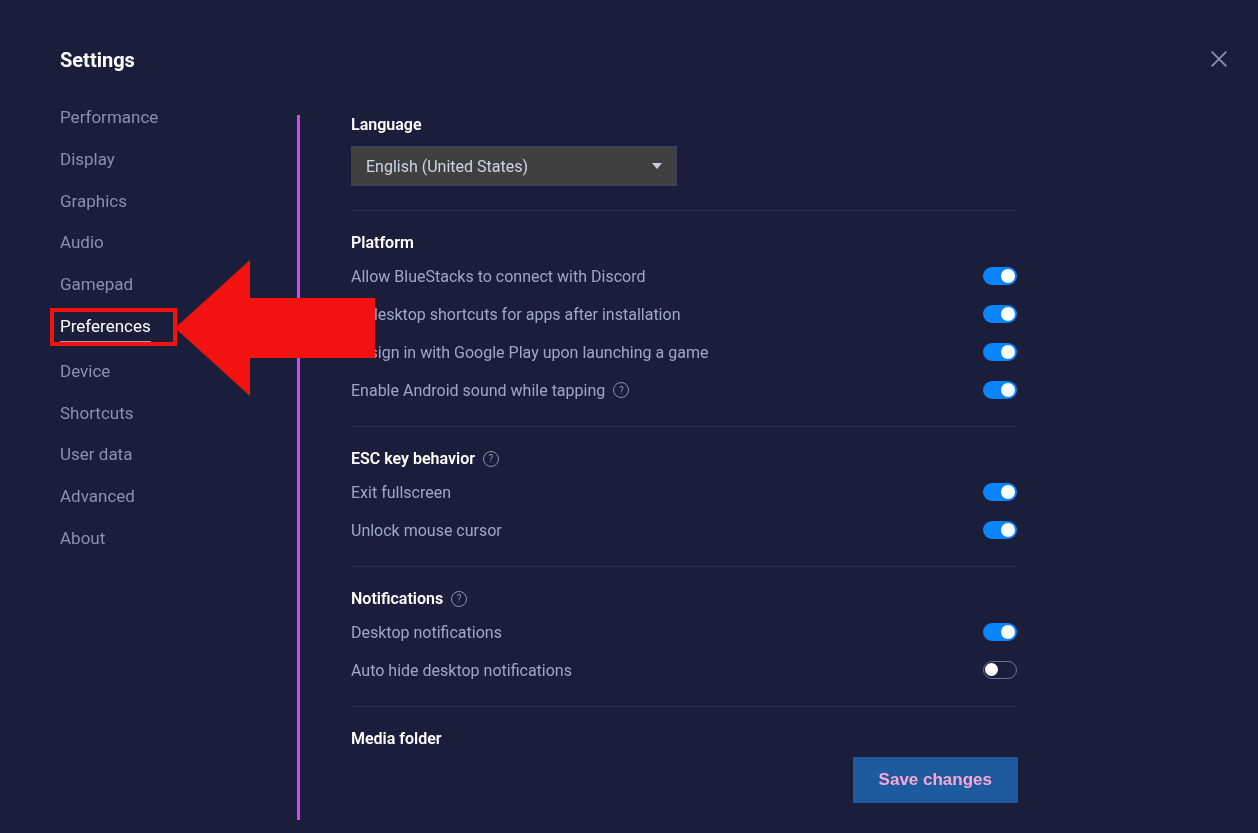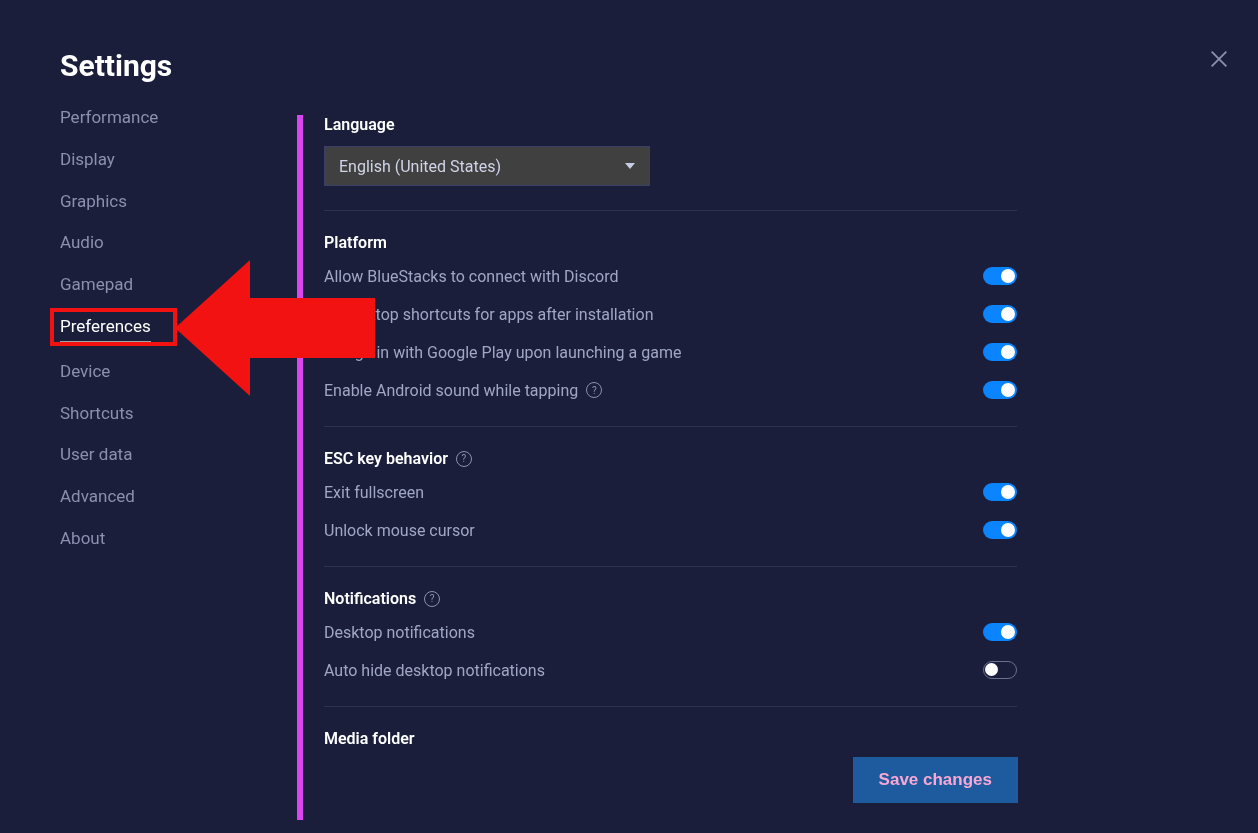--- a/index.html
+++ b/index.html
@@ -19,21 +19,21 @@
     width: 22px;
     height: 22px;
     cursor: pointer;
     color: #8a90ad;
   }
   .close-btn svg { width: 100%; height: 100%; }
   .title {
     position: absolute;
     top: 48px;
     left: 60px;
-    font-size: 30px;
+    font-size: 20px;
     font-weight: 700;
     color: #ffffff;
   }
   .sidebar {
     position: absolute;
     top: 106px;
     left: 60px;
     width: 180px;
     display: flex;
     flex-direction: column;
@@ -49,22 +49,22 @@
     color: #ffffff;
     border-bottom: 1px solid #a3a3a3;
     padding-bottom: 2px;
     display: inline-block;
   }
   .content {
     position: absolute;
     top: 115px;
     left: 297px;
     width: 720px;
-    border-left: 6px solid #d946ef;
-    padding-left: 21px;
+    border-left: 3px solid #d946ef;
+    padding-left: 51px;
     padding-bottom: 60px;
   }
   .section-label {
     font-size: 16px;
     font-weight: 600;
     color: #ffffff;
     margin-bottom: 12px;
     display: flex;
     align-items: center;
     gap: 8px;

